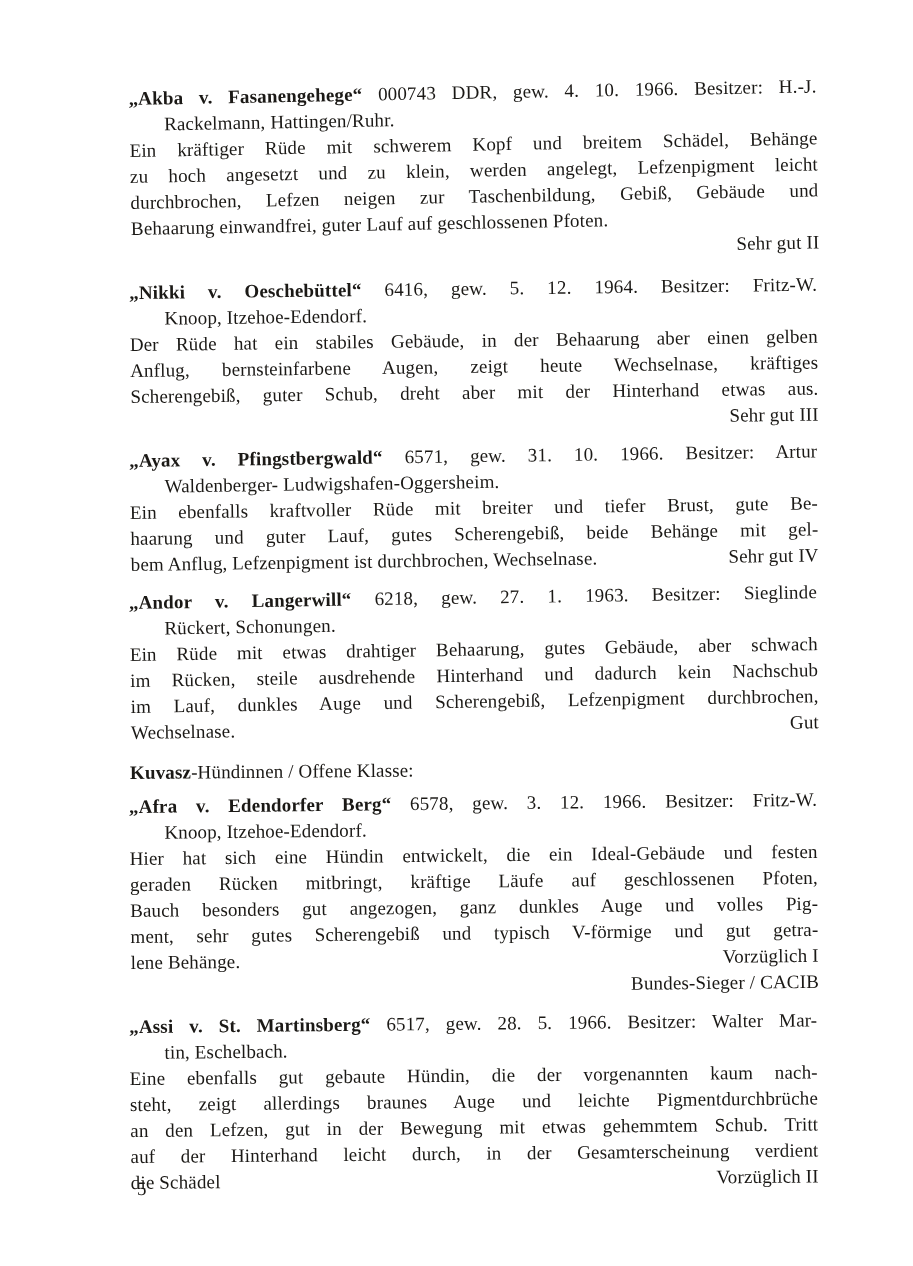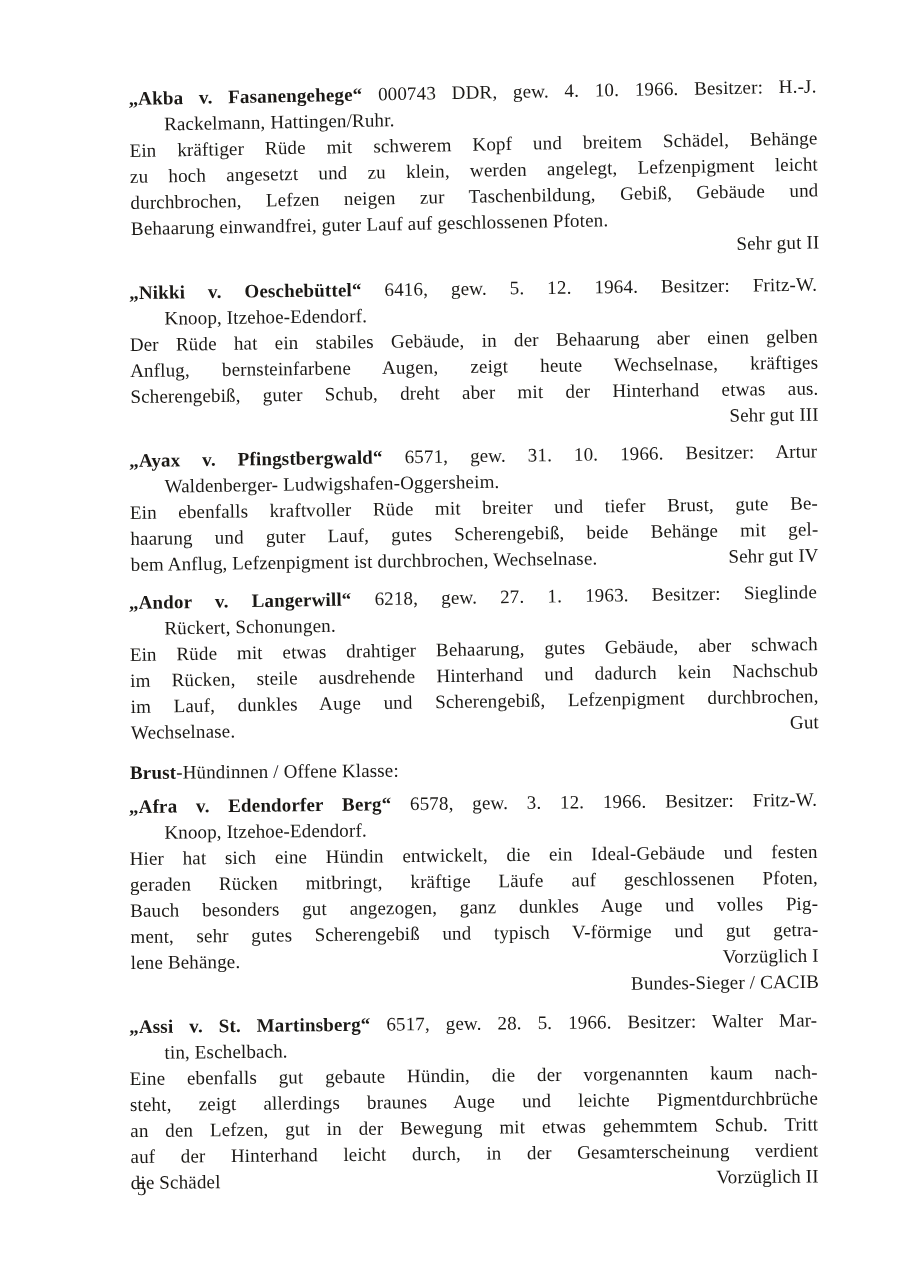--- a/index.html
+++ b/index.html
@@ -105,21 +105,21 @@
         <div class="h1"><span class="bold">„Andor v. Langerwill“</span> <span>6218, gew. 27. 1. 1963. Besitzer: Sieglinde</span></div>
         <div class="h2">Rückert, Schonungen.</div>
         <div class="line just">Ein Rüde mit etwas drahtiger Behaarung, gutes Gebäude, aber schwach</div>
         <div class="line just">im Rücken, steile ausdrehende Hinterhand und dadurch kein Nachschub</div>
         <div class="line just">im Lauf, dunkles Auge und Scherengebiß, Lefzenpigment durchbrochen,</div>
         <div class="final">
           <span>Wechselnase.</span>
           <span class="rating">Gut</span>
         </div>
       </article>
-      <div class="section-heading"><span class="bold">Brust</span><span>-Hündinnen / Offene Klasse:</span></div>
+      <div class="section-heading"><span class="bold">Kuvasz</span><span>-Hündinnen / Offene Klasse:</span></div>
       <article class="entry rot4">
         <div class="h1"><span class="bold">„Afra v. Edendorfer Berg“</span> <span>6578, gew. 3. 12. 1966. Besitzer: Fritz-W.</span></div>
         <div class="h2">Knoop, Itzehoe-Edendorf.</div>
         <div class="line just">Hier hat sich eine Hündin entwickelt, die ein Ideal-Gebäude und festen</div>
         <div class="line just">geraden Rücken mitbringt, kräftige Läufe auf geschlossenen Pfoten,</div>
         <div class="line just">Bauch besonders gut angezogen, ganz dunkles Auge und volles Pig-</div>
         <div class="line just">ment, sehr gutes Scherengebiß und typisch V-förmige und gut getra-</div>
         <div class="final">
           <span>lene Behänge.</span>
           <span class="rating">Vorzüglich I</span>

